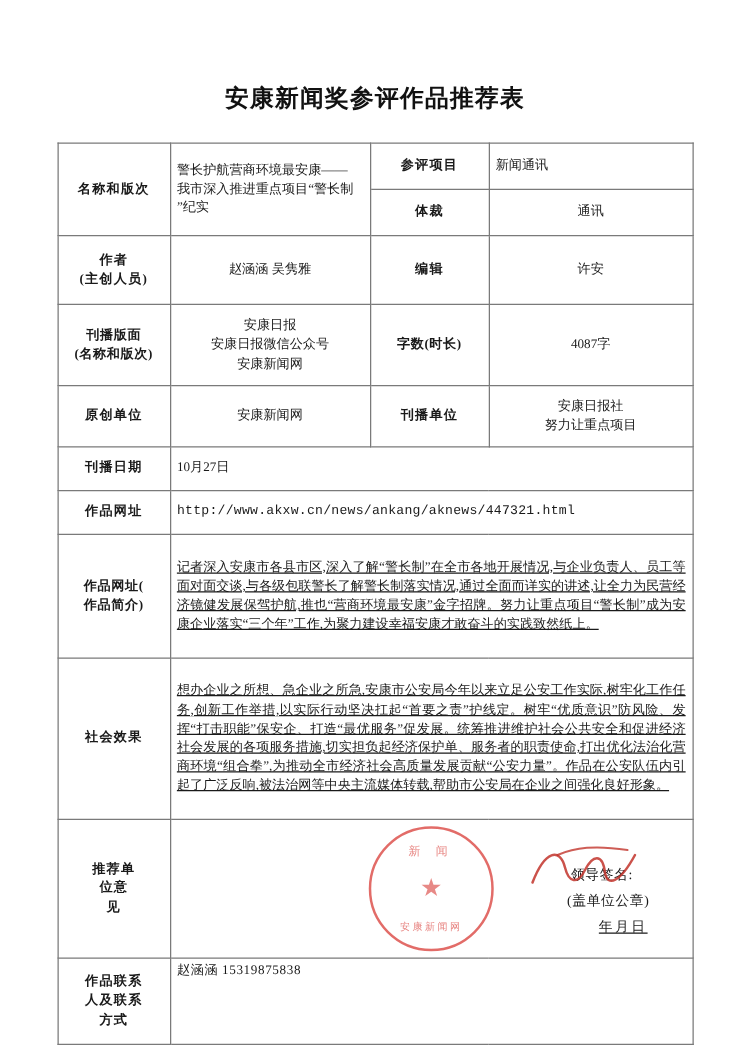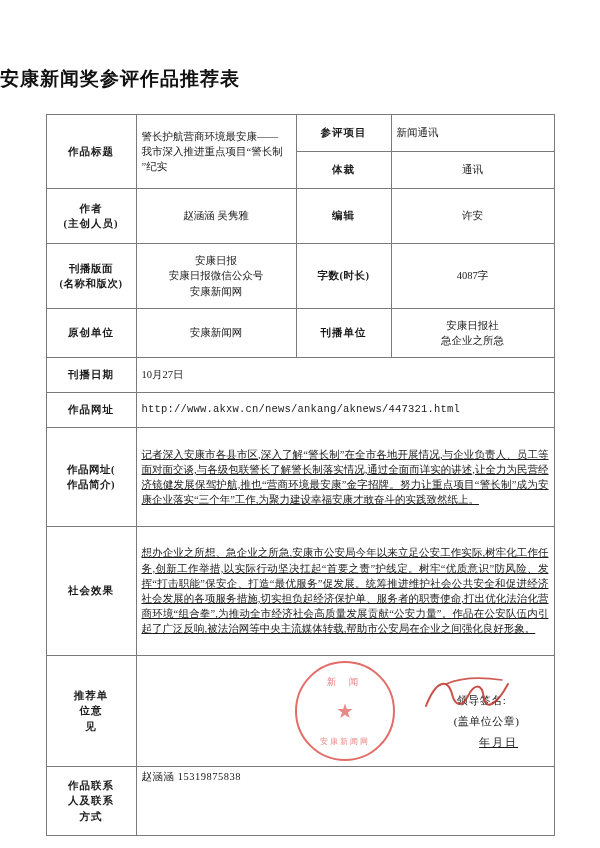--- a/index.html
+++ b/index.html
@@ -16,21 +16,21 @@
     overflow: hidden;
   }
   .page {
     width: 600px;
     height: 848px;
     box-sizing: border-box;
     padding: 0;
     position: relative;
   }
   .doc-title {
-    text-align: left;
+    text-align: center;
     font-size: 19px;
     font-weight: bold;
     letter-spacing: 1px;
     margin-top: 66px;
     margin-bottom: 22px;
     color: #111;
   }
   table.form {
     border-collapse: collapse;
     width: 508px;
@@ -172,21 +172,21 @@
   <table class="form">
     <colgroup>
       <col style="width:90px">
       <col style="width:160px">
       <col style="width:95px">
       <col style="width:163px">
     </colgroup>
     <tbody>
 
       <tr>
-        <td class="lbl" rowspan="2">作品标题</td>
+        <td class="lbl" rowspan="2">名称和版次</td>
         <td class="val-l" rowspan="2">
           <span class="stack-line">警长护航营商环境最安康——</span>
           <span class="stack-line">我市深入推进重点项目“警长制</span>
           <span class="stack-line">”纪实</span>
         </td>
         <td class="lbl" style="height:30px">参评项目</td>
         <td class="val-l">新闻通讯</td>
       </tr>
 
       <tr>
@@ -217,21 +217,21 @@
         <td class="lbl-sm">字数(时长)</td>
         <td class="val-c">4087字</td>
       </tr>
 
       <tr>
         <td class="lbl" style="height:42px">原创单位</td>
         <td class="val-c">安康新闻网</td>
         <td class="lbl">刊播单位</td>
         <td class="val-c">
           <span class="stack-line">安康日报社</span>
-          <span class="stack-line">急企业之所急</span>
+          <span class="stack-line">努力让重点项目</span>
         </td>
       </tr>
 
       <tr>
         <td class="lbl" style="height:28px">刊播日期</td>
         <td class="val-l" colspan="3">10月27日</td>
       </tr>
 
       <tr>
         <td class="lbl" style="height:28px">作品网址</td>

